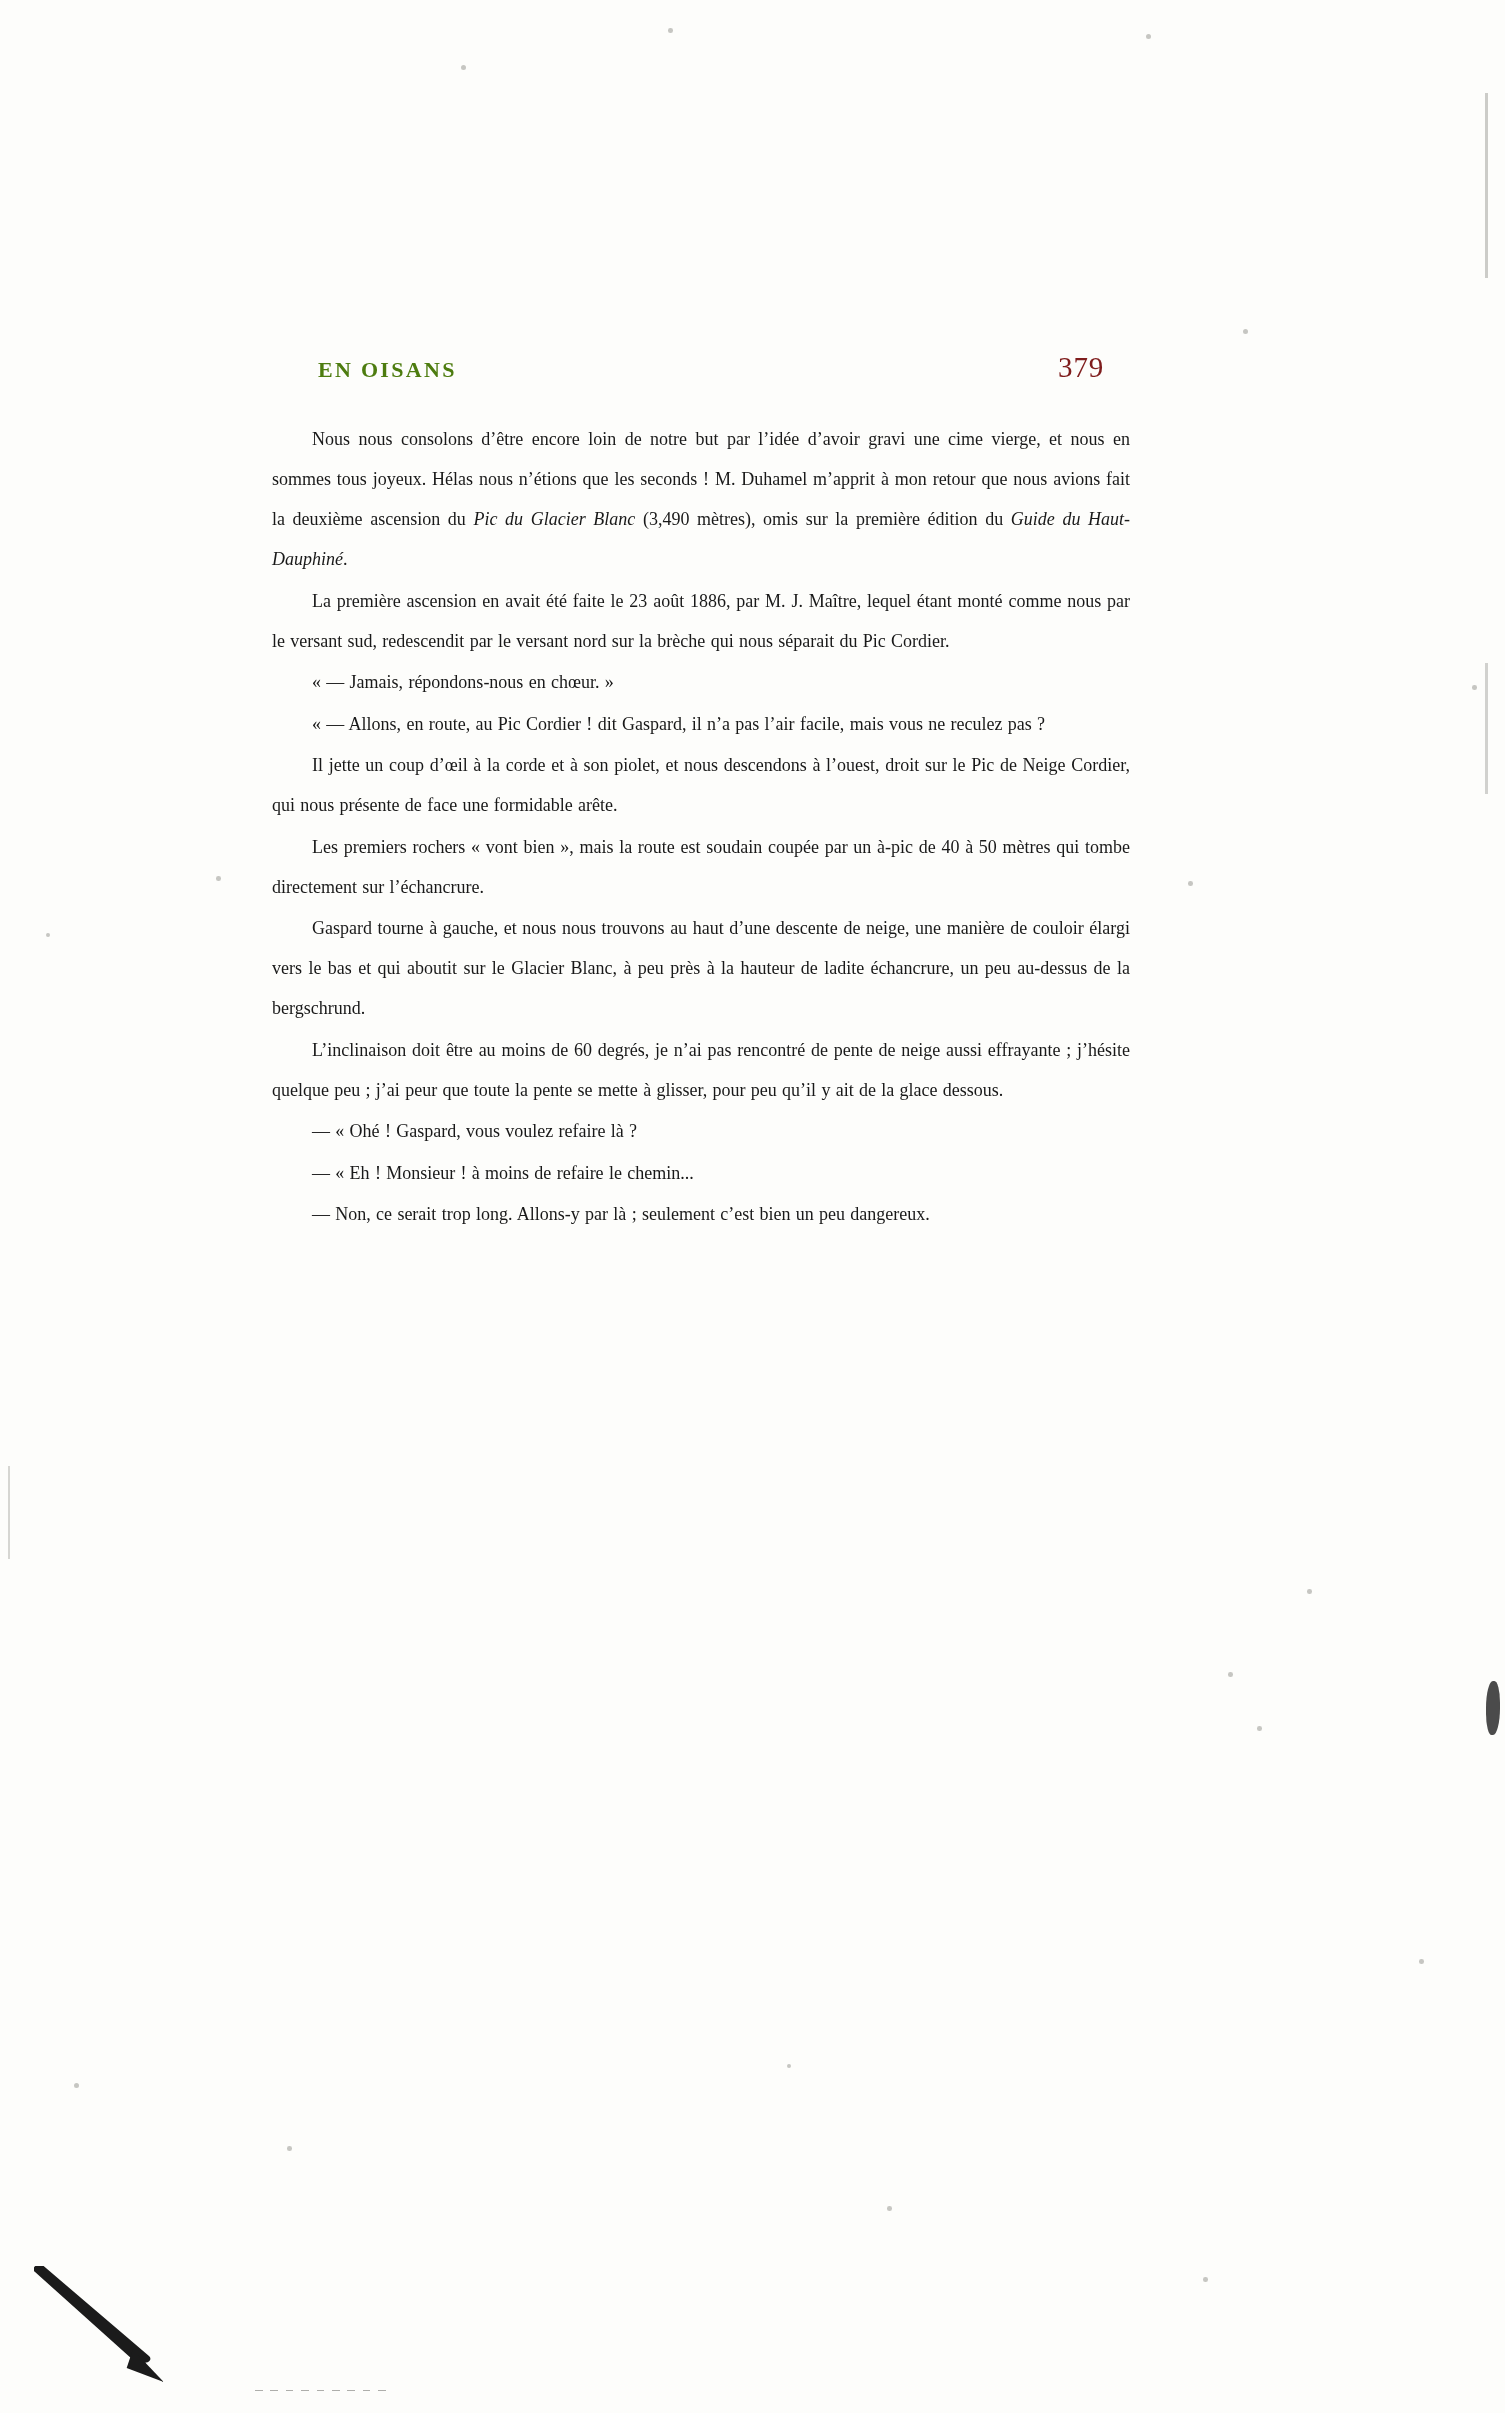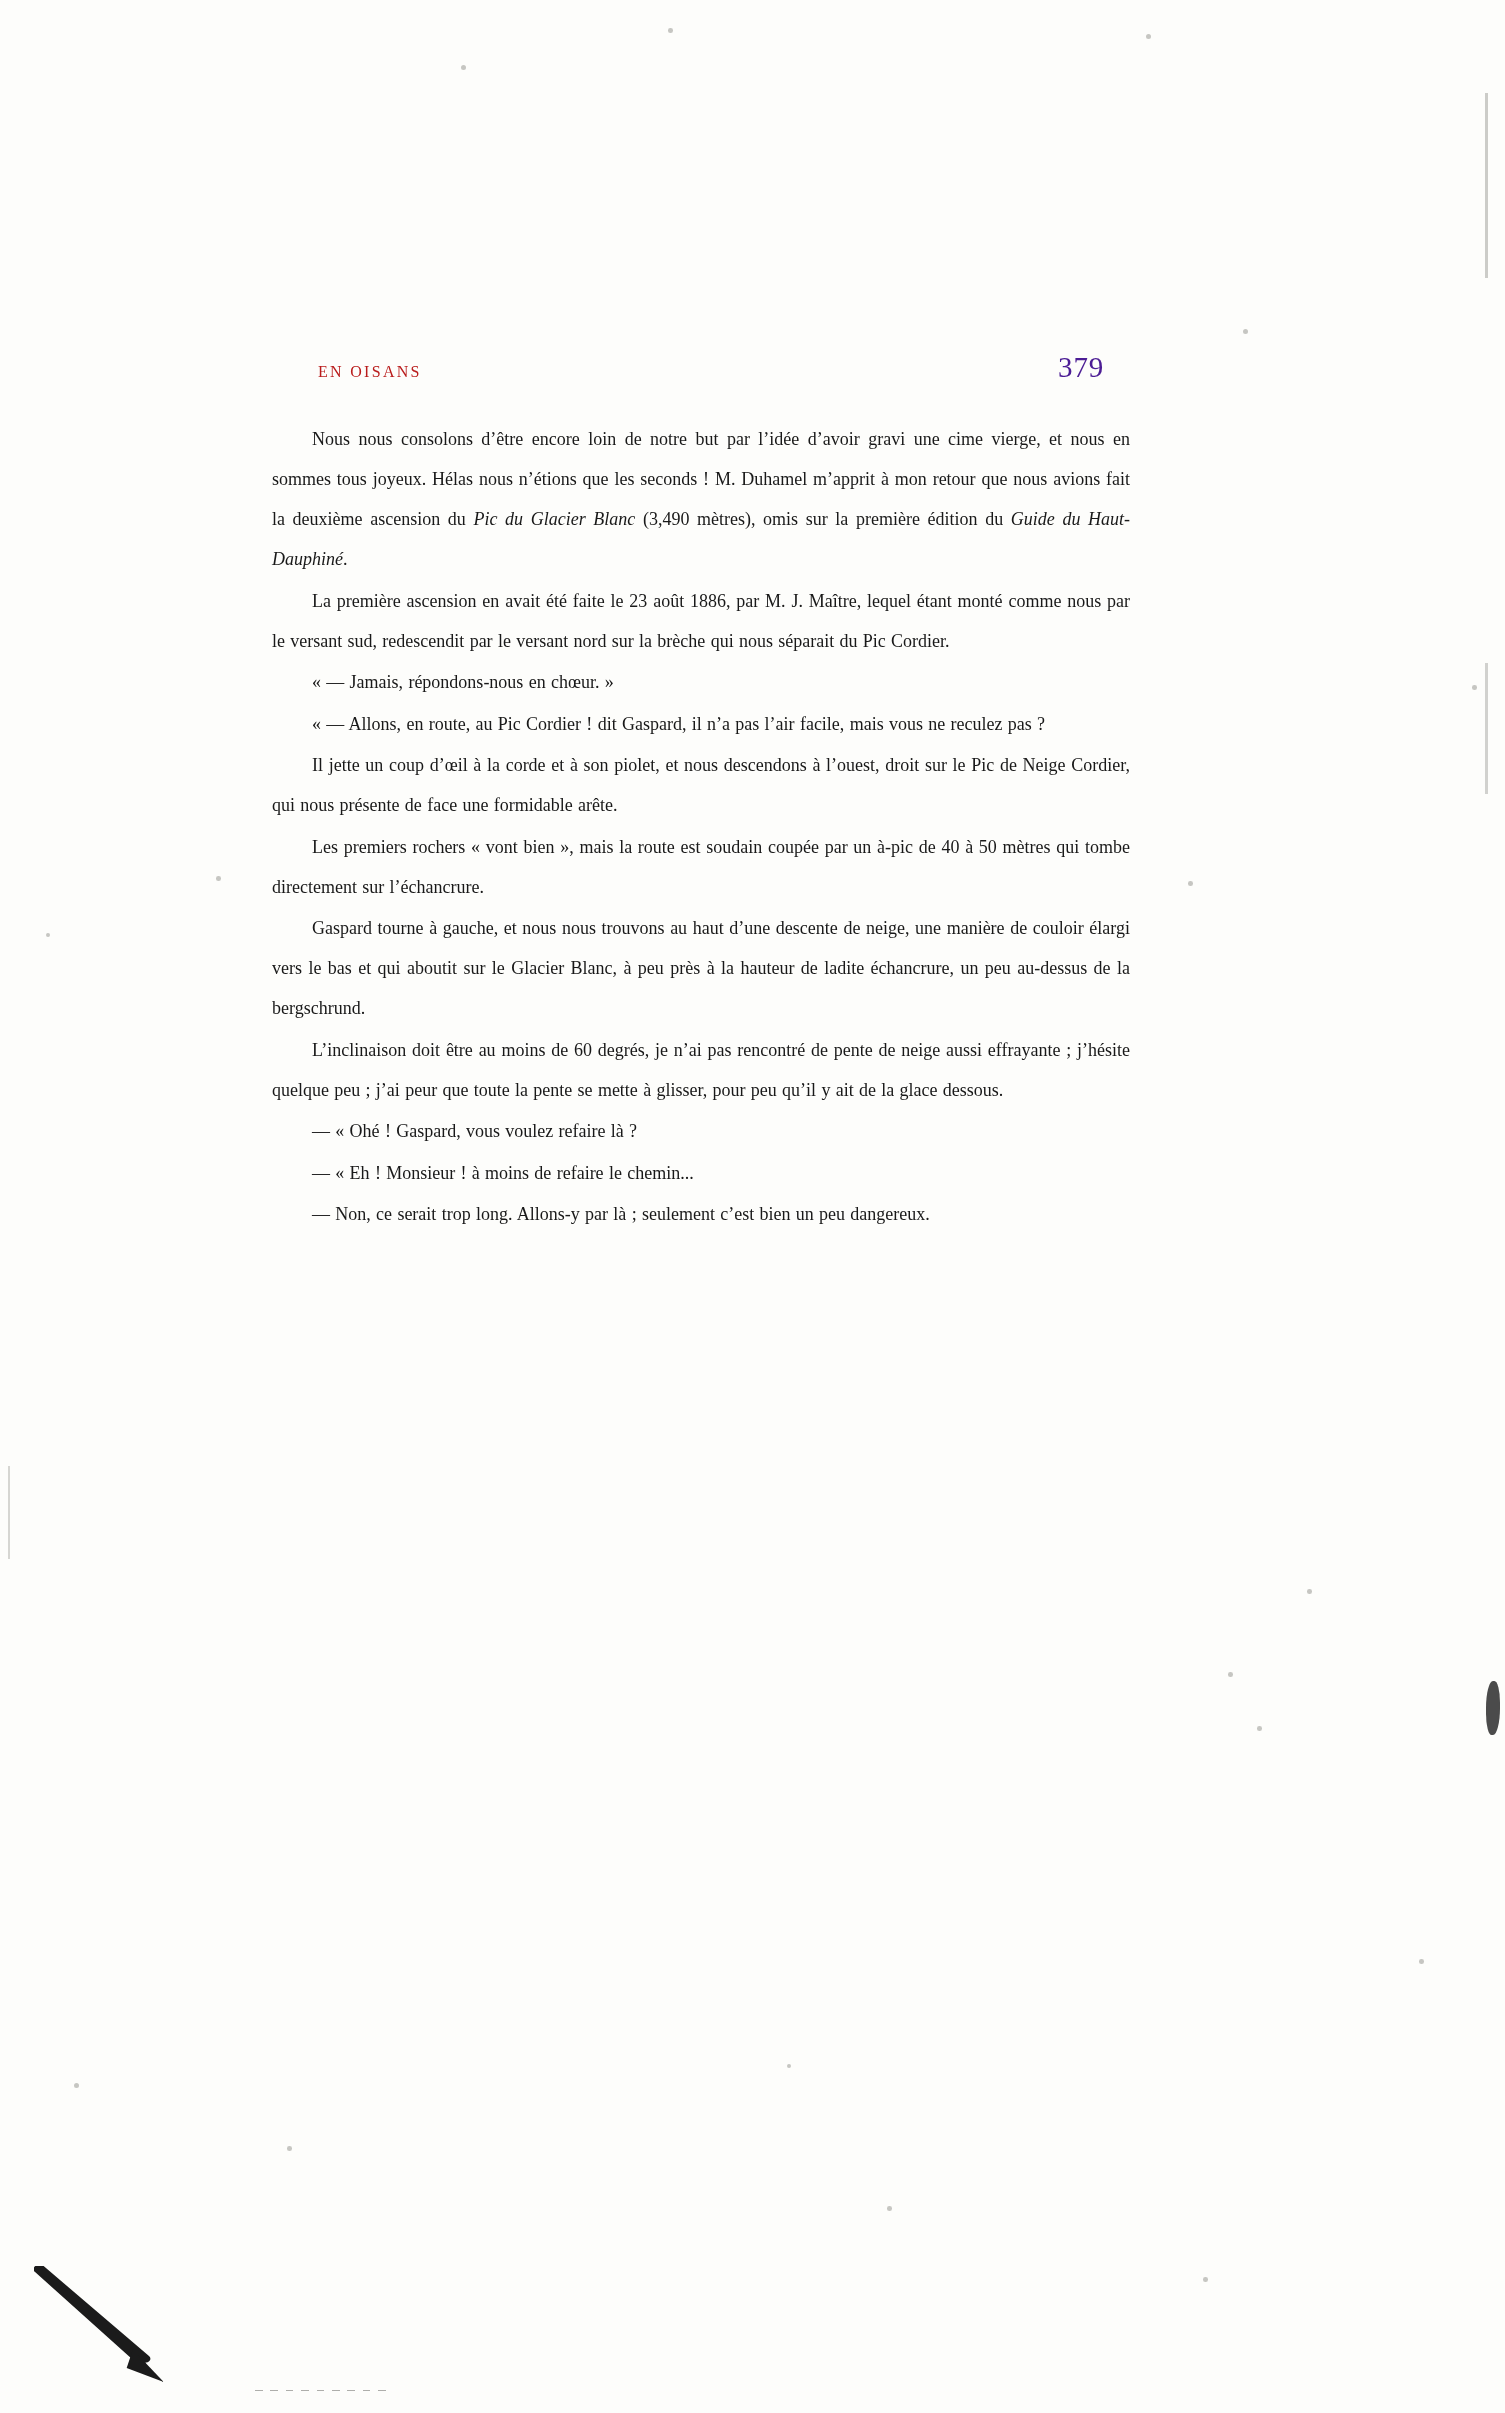--- a/index.html
+++ b/index.html
@@ -44,29 +44,30 @@
   }
 
   .running-head {
     display: flex;
     align-items: baseline;
     justify-content: space-between;
     margin-bottom: 35px;
     padding-left: 46px;
   }
   .running-head .head-title {
-    font-size: 16px;
+    font-size: 22px;
     letter-spacing: 2.3px;
-    color: #b91c1c;
+    color: #4d7c0f;
     font-variant: small-caps;
     text-transform: uppercase;
+    font-weight: bold;
   }
   .running-head .folio {
     font-size: 29px;
-    color: #4c1d95;
+    color: #7f1d1d;
     letter-spacing: 0.8px;
     padding-right: 26px;
   }
 
   p.para {
     margin: 0 0 1.5px 0;
     font-size: 18px;
     line-height: 40px;
     text-align: justify;
     text-justify: inter-word;

